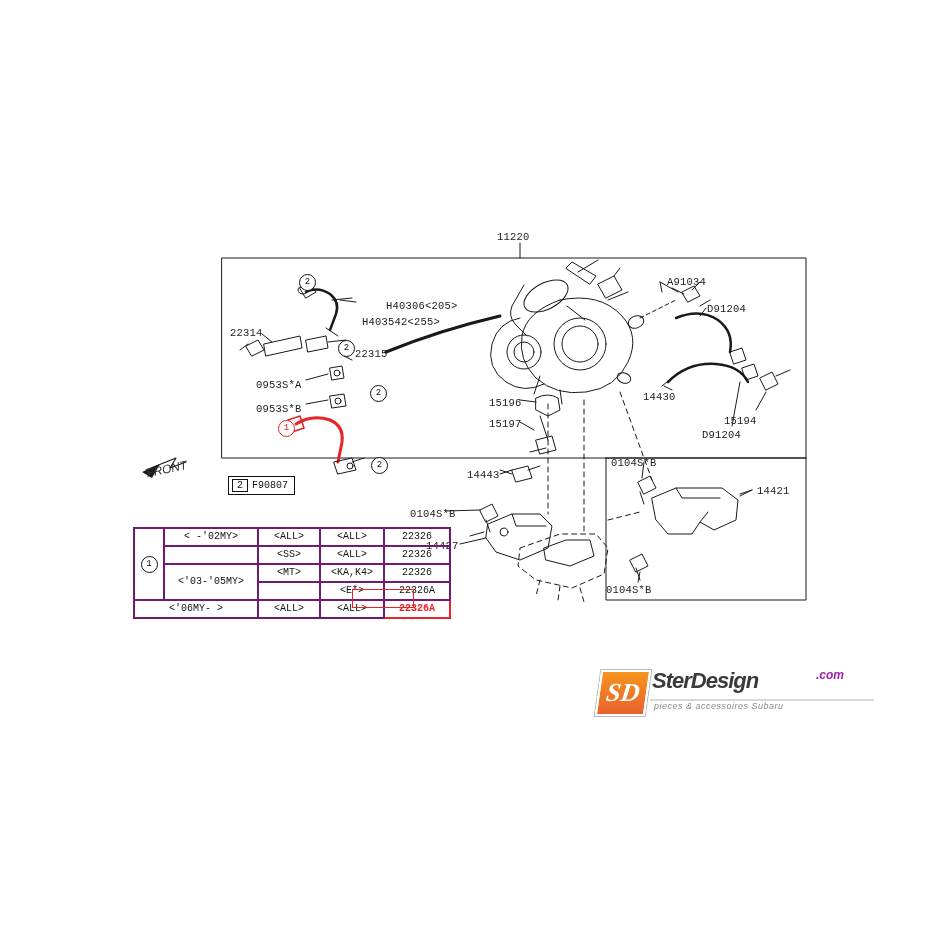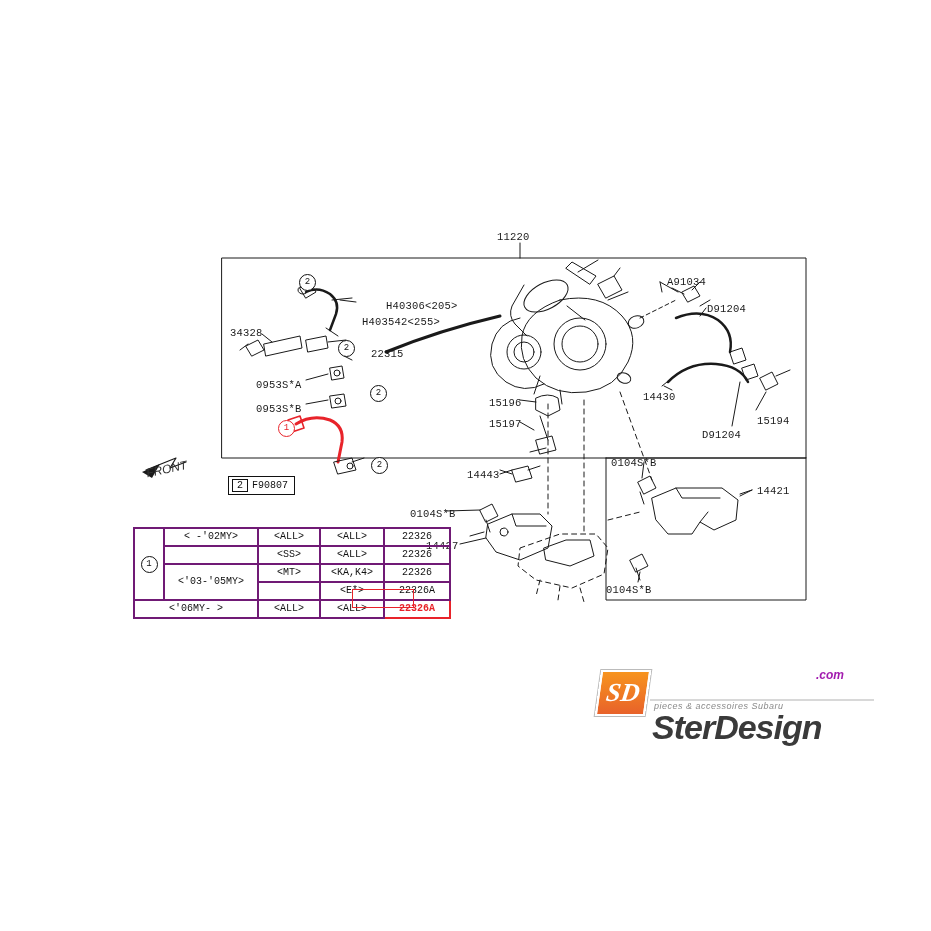--- a/index.html
+++ b/index.html
@@ -144,26 +144,25 @@
     font-size: 26px;
     font-style: italic;
     font-weight: bold;
     color: #fff;
     transform: skewX(-8deg);
   }
   .wm-name {
     position: absolute;
     left: 54px; top: 0px;
     font-family: "Liberation Sans", sans-serif;
-    font-size: 34px;
+    font-size: 22px;
     font-weight: bold;
     font-style: italic;
     color: #3a3a3a;
     letter-spacing: -1px;
-    margin-top: 40px;
   }
   .wm-com {
     position: absolute;
     left: 218px; top: 0px;
     font-family: "Liberation Sans", sans-serif;
     font-size: 12px;
     font-weight: bold;
     font-style: italic;
     color: #a21caf;
     text-align: center;
@@ -329,28 +328,28 @@
       <path d="M146 470 L176 458 L170 468 L186 462" stroke-width="1.2"></path>
       <path d="M142 472 L160 464 L152 478 Z" fill="#1a1a1a" stroke="none"></path>
     </g>
   </svg>
 
   <div class="lbl mono" style="left:497px;top:231px;">11220</div>
   <div class="lbl mono" style="left:362px;top:300px;padding-left:24px;">H40306&lt;205&gt;</div>
   <div class="lbl mono" style="left:362px;top:316px;">H403542&lt;255&gt;</div>
   <div class="lbl mono" style="left:667px;top:276px;">A91034</div>
   <div class="lbl mono" style="left:707px;top:303px;">D91204</div>
-  <div class="lbl mono" style="left:230px;top:327px;">34328</div>
-  <div class="lbl mono" style="left:355px;top:348px;margin-left:16px;">22315</div>
+  <div class="lbl mono" style="left:230px;top:327px;">22314</div>
+  <div class="lbl mono" style="left:355px;top:348px;">22315</div>
   <div class="lbl mono" style="left:256px;top:379px;">0953S*A</div>
   <div class="lbl mono" style="left:256px;top:403px;">0953S*B</div>
   <div class="lbl mono" style="left:489px;top:397px;">15196</div>
   <div class="lbl mono" style="left:489px;top:418px;">15197</div>
   <div class="lbl mono" style="left:643px;top:391px;">14430</div>
-  <div class="lbl mono" style="left:757px;top:415px;">15194</div>
+  <div class="lbl mono" style="left:724px;top:415px;">15194</div>
   <div class="lbl mono" style="left:702px;top:429px;">D91204</div>
   <div class="lbl mono" style="left:467px;top:469px;">14443</div>
   <div class="lbl mono" style="left:611px;top:457px;">0104S*B</div>
   <div class="lbl mono" style="left:757px;top:485px;">14421</div>
   <div class="lbl mono" style="left:410px;top:508px;">0104S*B</div>
   <div class="lbl mono" style="left:426px;top:540px;">14427</div>
   <div class="lbl mono" style="left:606px;top:584px;">0104S*B</div>
 
   <div class="circle-num" style="left:299px;top:274px;">2</div>
   <div class="circle-num" style="left:338px;top:340px;">2</div>

